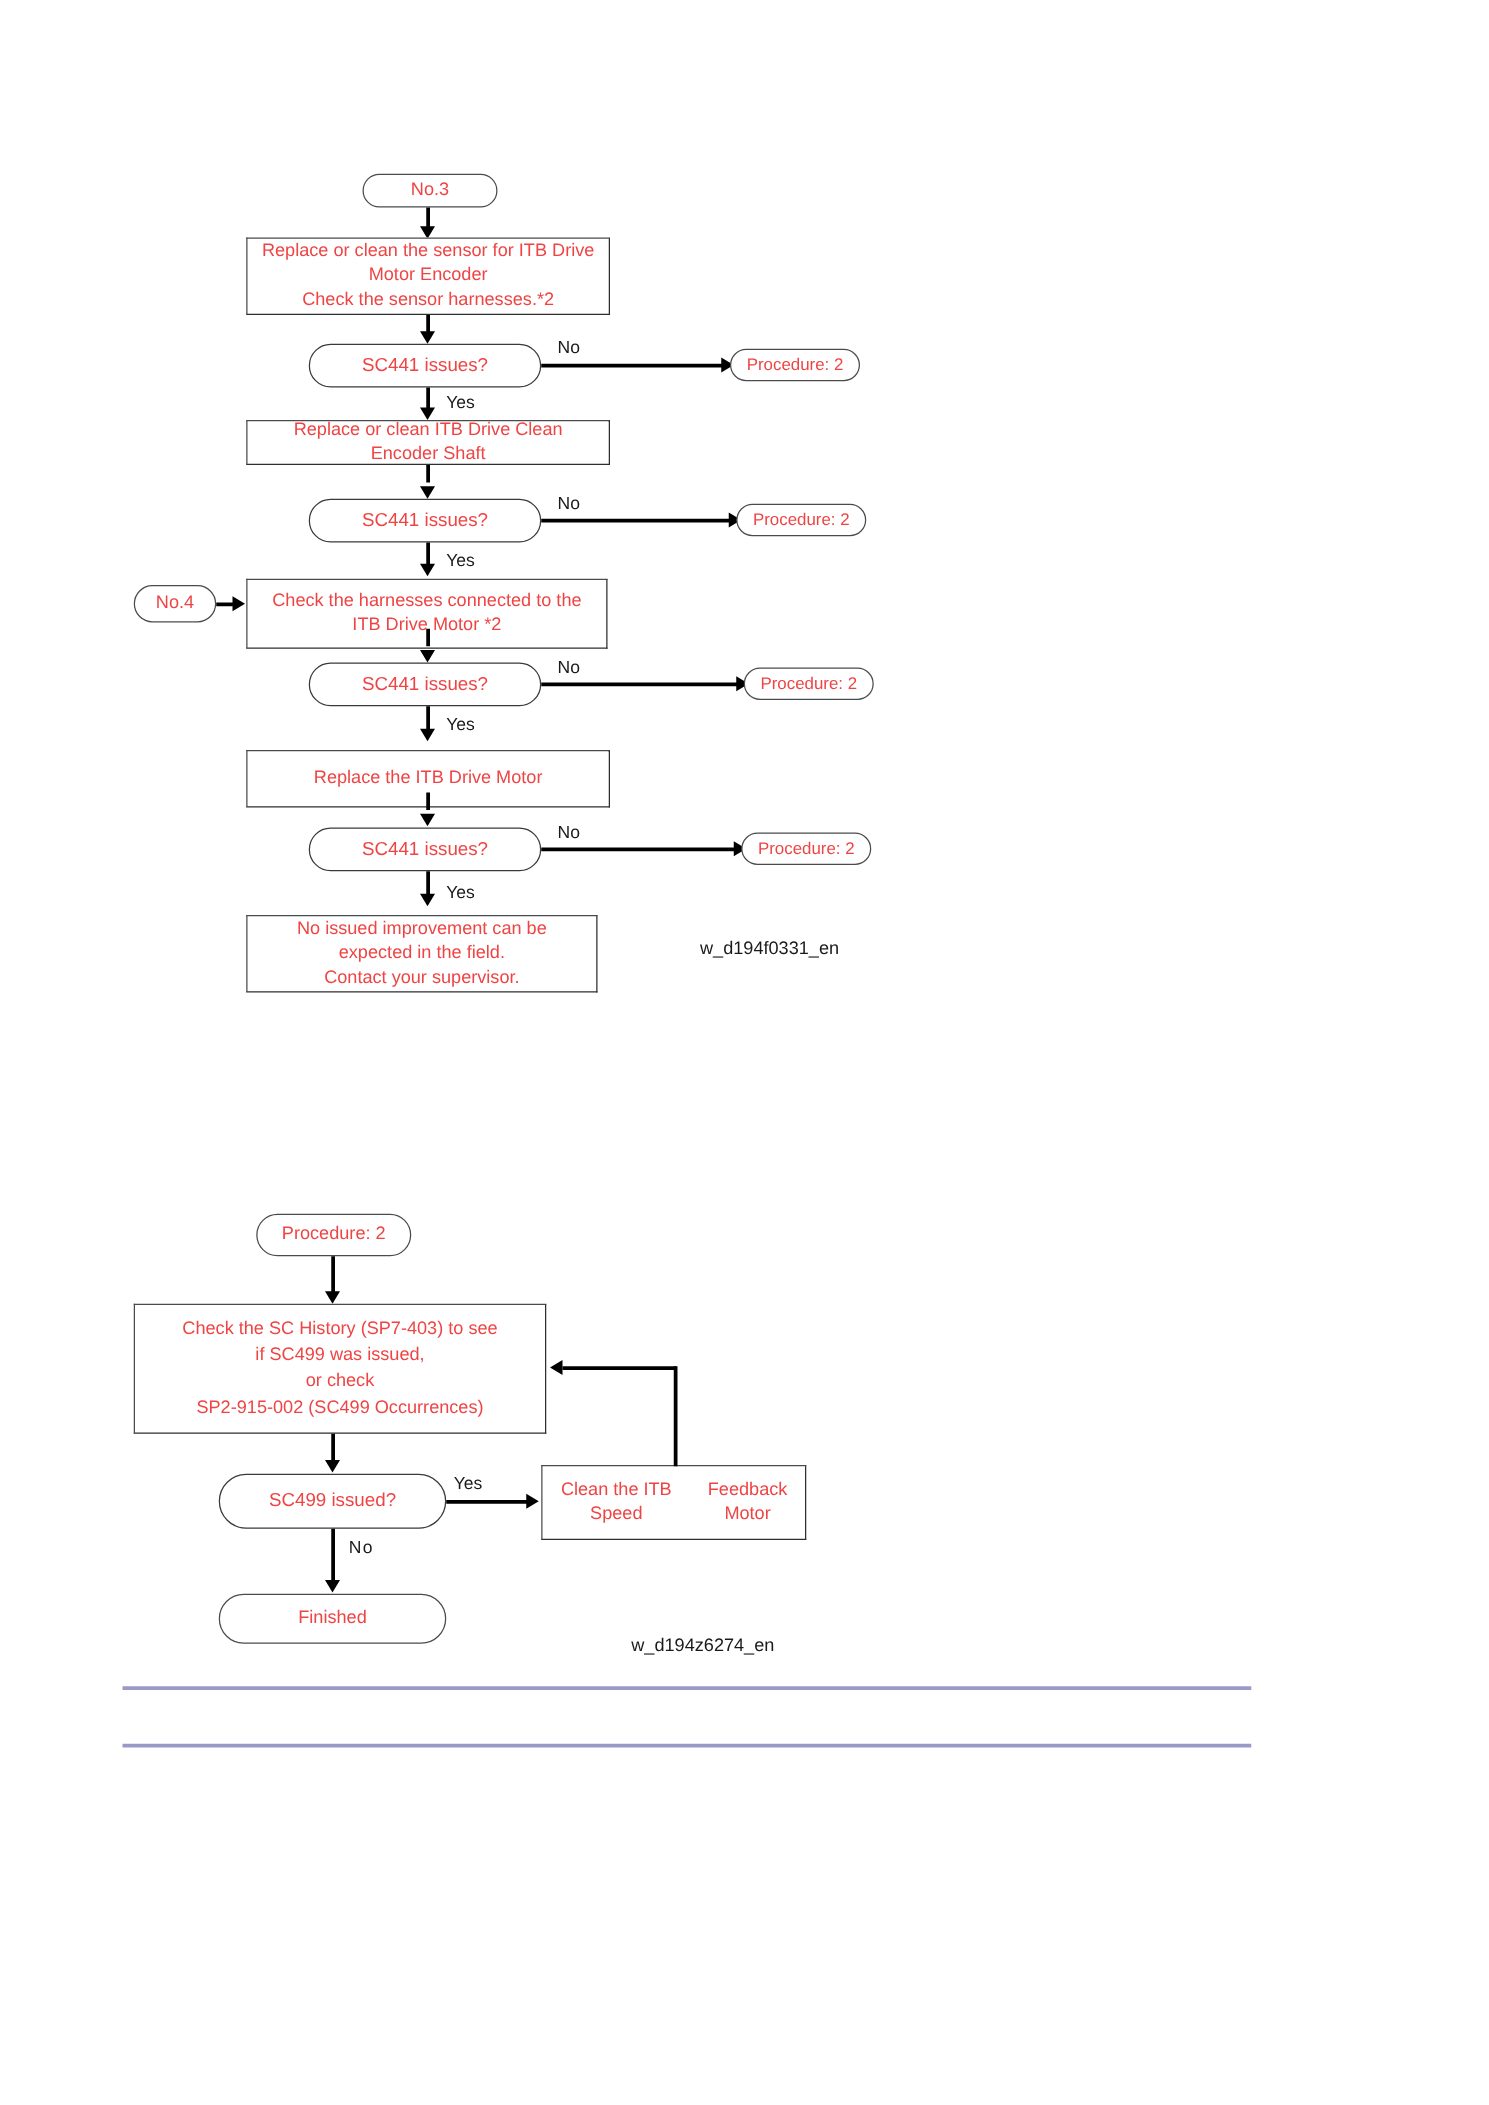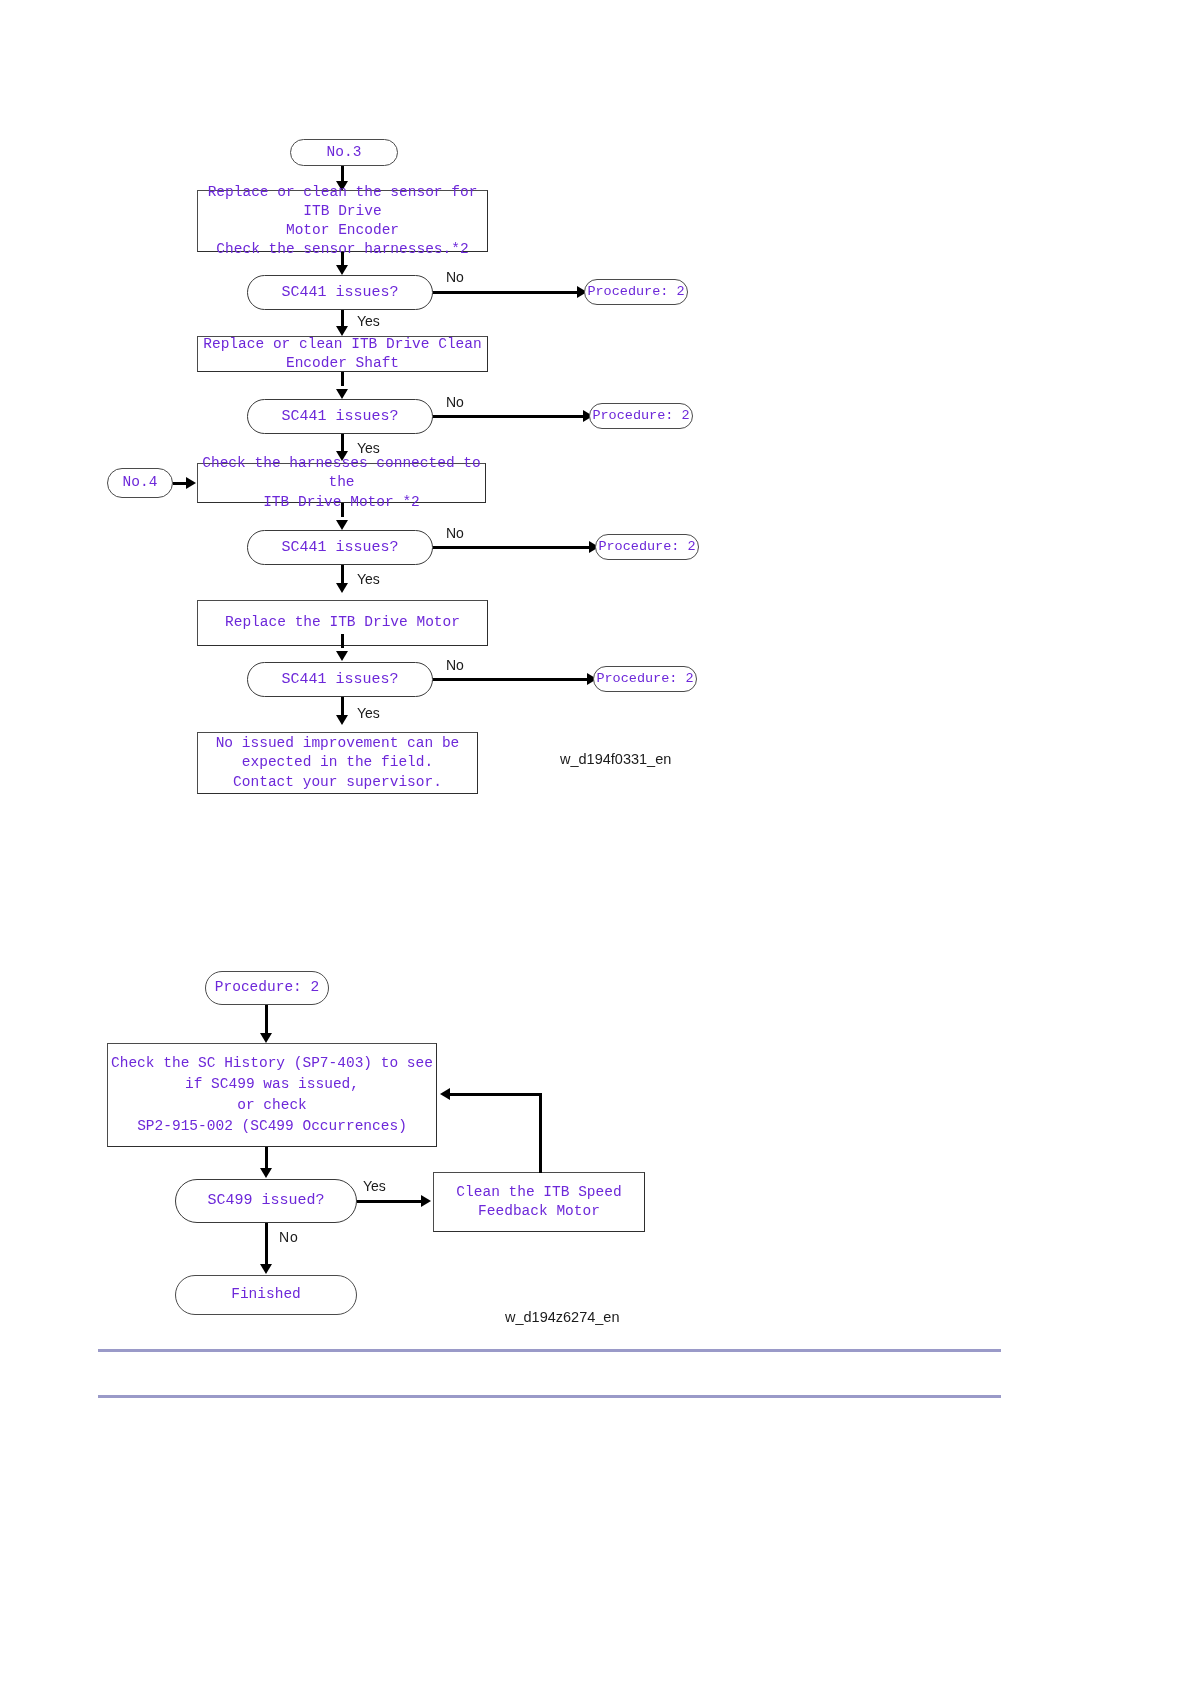--- a/index.html
+++ b/index.html
@@ -18,23 +18,22 @@
 
   
   .node {
     position: absolute;
     box-sizing: border-box;
     display: flex;
     align-items: center;
     justify-content: center;
     text-align: center;
     background: #ffffff;
-    color: #6d28d9;
+    color: #ef4444;
     line-height: 1.32;
-    font-family: Liberation Mono, monospace;
   }
   .process {
     border: 1.3px solid #4b4b4b;
     border-right-color: #2e2e2e;
     border-bottom-color: #2e2e2e;
     font-size: 14.5px;
   }
   .terminator {
     border: 1.3px solid #4b4b4b;
     border-radius: 999px;
@@ -157,21 +156,21 @@
   <div class="vline" style="left:341px; top:434px; height:18px;"></div>
   <div class="arrow-down" style="left:335.5px; top:451px;"></div>
   <div class="edge-label" style="left:357px; top:440px;">Yes</div>
 
   <div class="node terminator" style="left:107px; top:468px; width:66px; height:30px;">
     <span>No.4</span>
   </div>
   <div class="hline" style="left:173px; top:482px; width:15px;"></div>
   <div class="arrow-right" style="left:186px; top:476.5px;"></div>
 
-  <div class="node process" style="left:197px; top:463px; width:289px; height:40px; flex-direction:column;">
+  <div class="node process" style="left:197px; top:463px; width:289px; height:56px; flex-direction:column;">
     <span>Check the harnesses connected to the</span>
     <span>ITB Drive Motor *2</span>
   </div>
 
   <div class="vline" style="left:341px; top:503px; height:14px;"></div>
   <div class="arrow-down" style="left:335.5px; top:520px;"></div>
 
   <div class="node decision" style="left:247px; top:530px; width:186px; height:35px;">
     <span>SC441 issues?</span>
   </div>
@@ -240,21 +239,21 @@
   <div class="arrow-down" style="left:259.5px; top:1168px;"></div>
 
   <div class="node decision" style="left:175px; top:1179px; width:182px; height:44px;">
     <span>SC499 issued?</span>
   </div>
 
   <div class="hline" style="left:357px; top:1200px; width:66px;"></div>
   <div class="arrow-right" style="left:421px; top:1194.5px;"></div>
   <div class="edge-label" style="left:363px; top:1178px;">Yes</div>
 
-  <div class="node process" style="left:433px; top:1172px; width:212px; height:60px; flex-direction:column;">
+  <div class="node process" style="left:433px; top:1172px; width:212px; height:60px; flex-direction:row;">
     <span>Clean the ITB Speed</span>
     <span>Feedback Motor</span>
   </div>
 
   <div class="vline" style="left:539px; top:1093px; height:80px;"></div>
   <div class="hline" style="left:450px; top:1093px; width:91px;"></div>
   <div class="arrow-left" style="left:440px; top:1088px;"></div>
 
   <div class="vline" style="left:265px; top:1223px; height:43px;"></div>
   <div class="arrow-down" style="left:259.5px; top:1264px;"></div>

